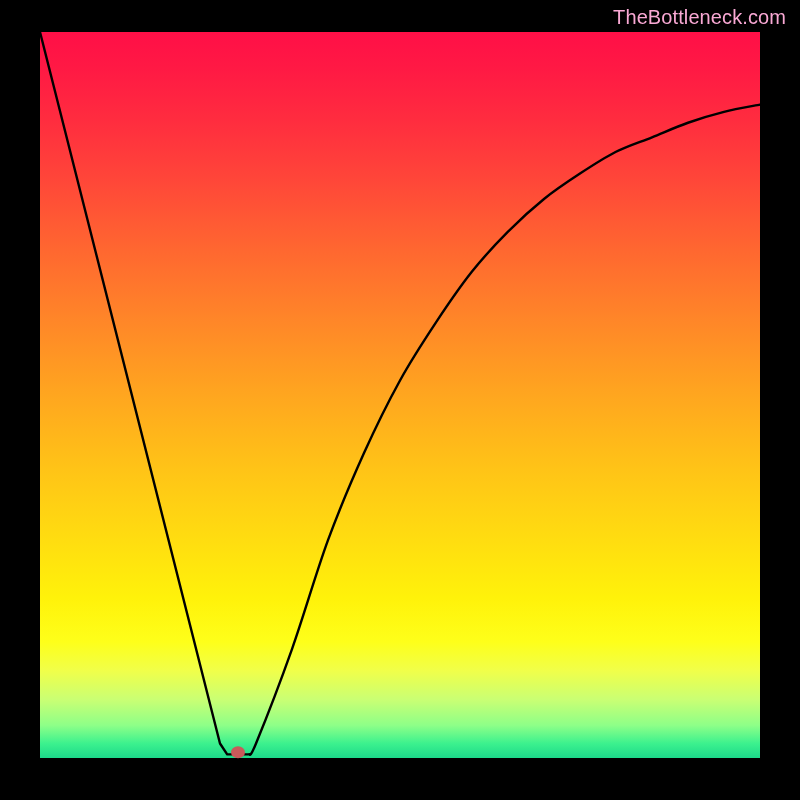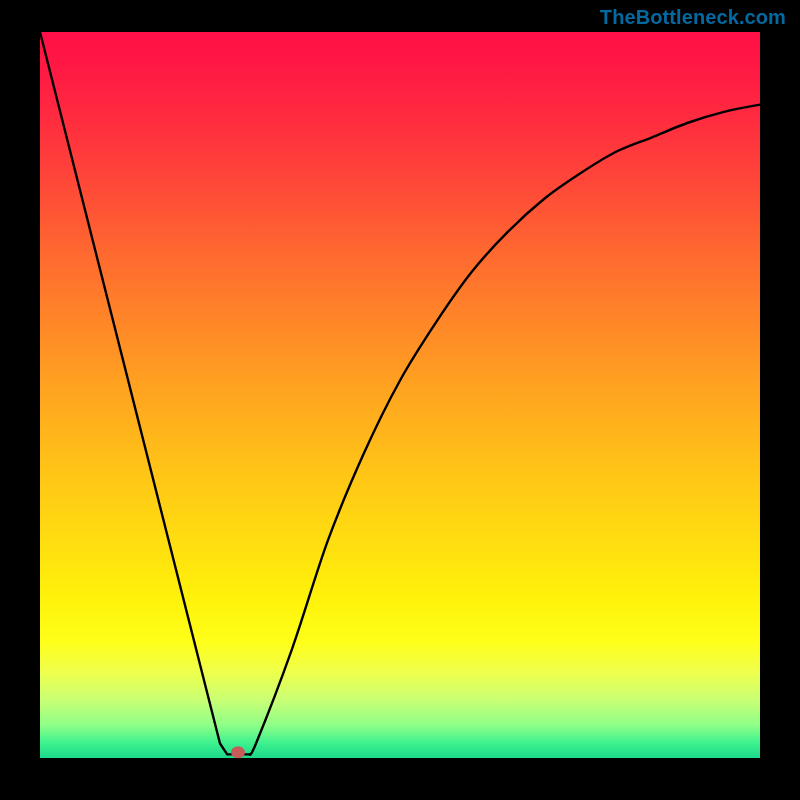--- a/index.html
+++ b/index.html
@@ -13,23 +13,23 @@
   .frame {
     position: relative;
     width: 800px;
     height: 800px;
     background: #000;
   }
   .watermark {
     position: absolute;
     top: 6px;
     right: 14px;
-    color: #0369a1;
+    color: #f9a8d4;
     font-size: 20px;
-    font-weight: 700;
+    font-weight: 400;
     letter-spacing: 0.1px;
   }
   svg { display: block; }
 </style>
 </head>
 <body>
 
 <div class="frame">
   <div class="watermark">TheBottleneck.com</div>
 

